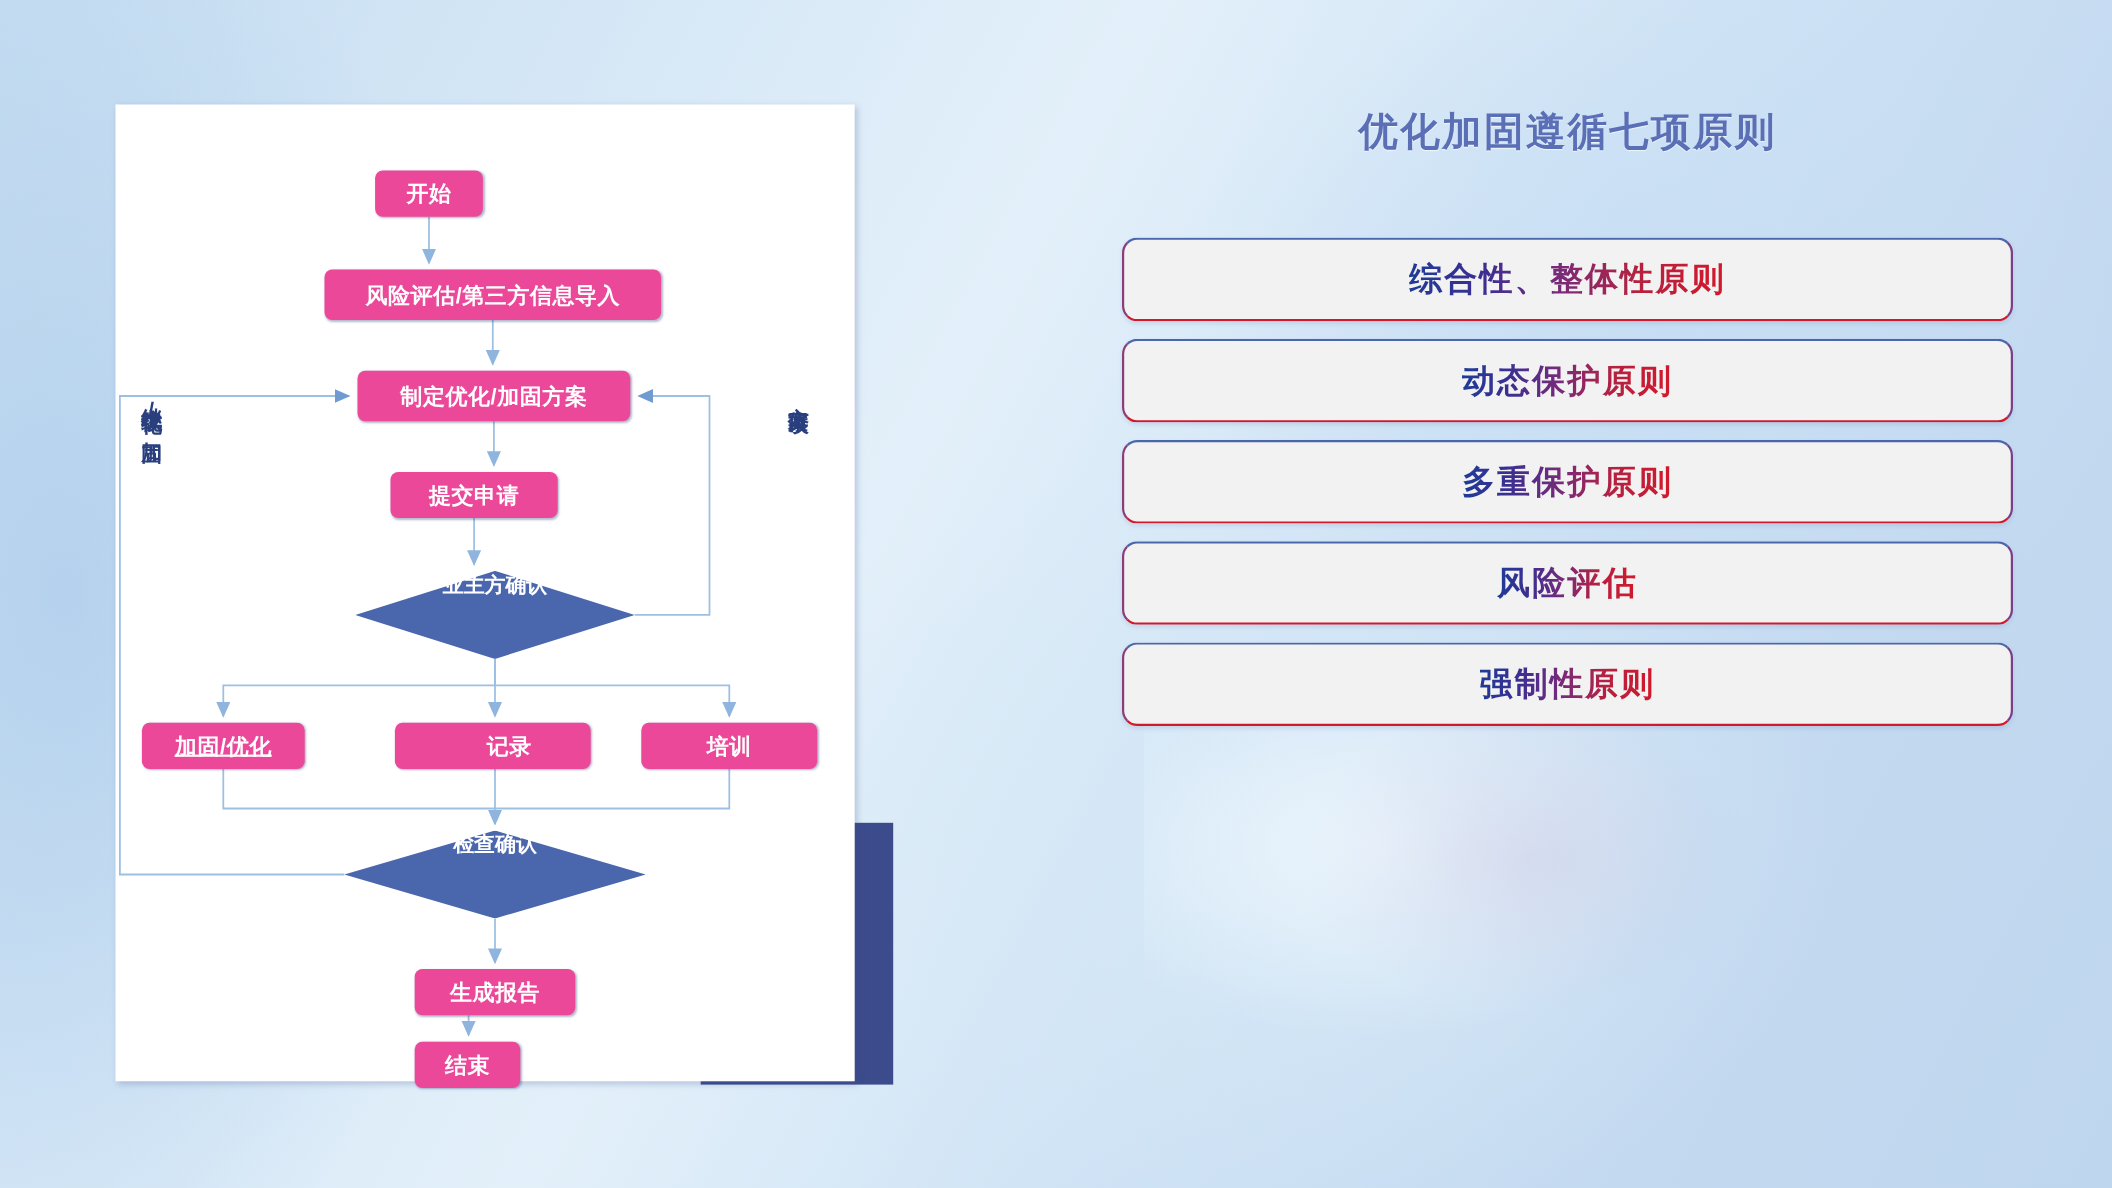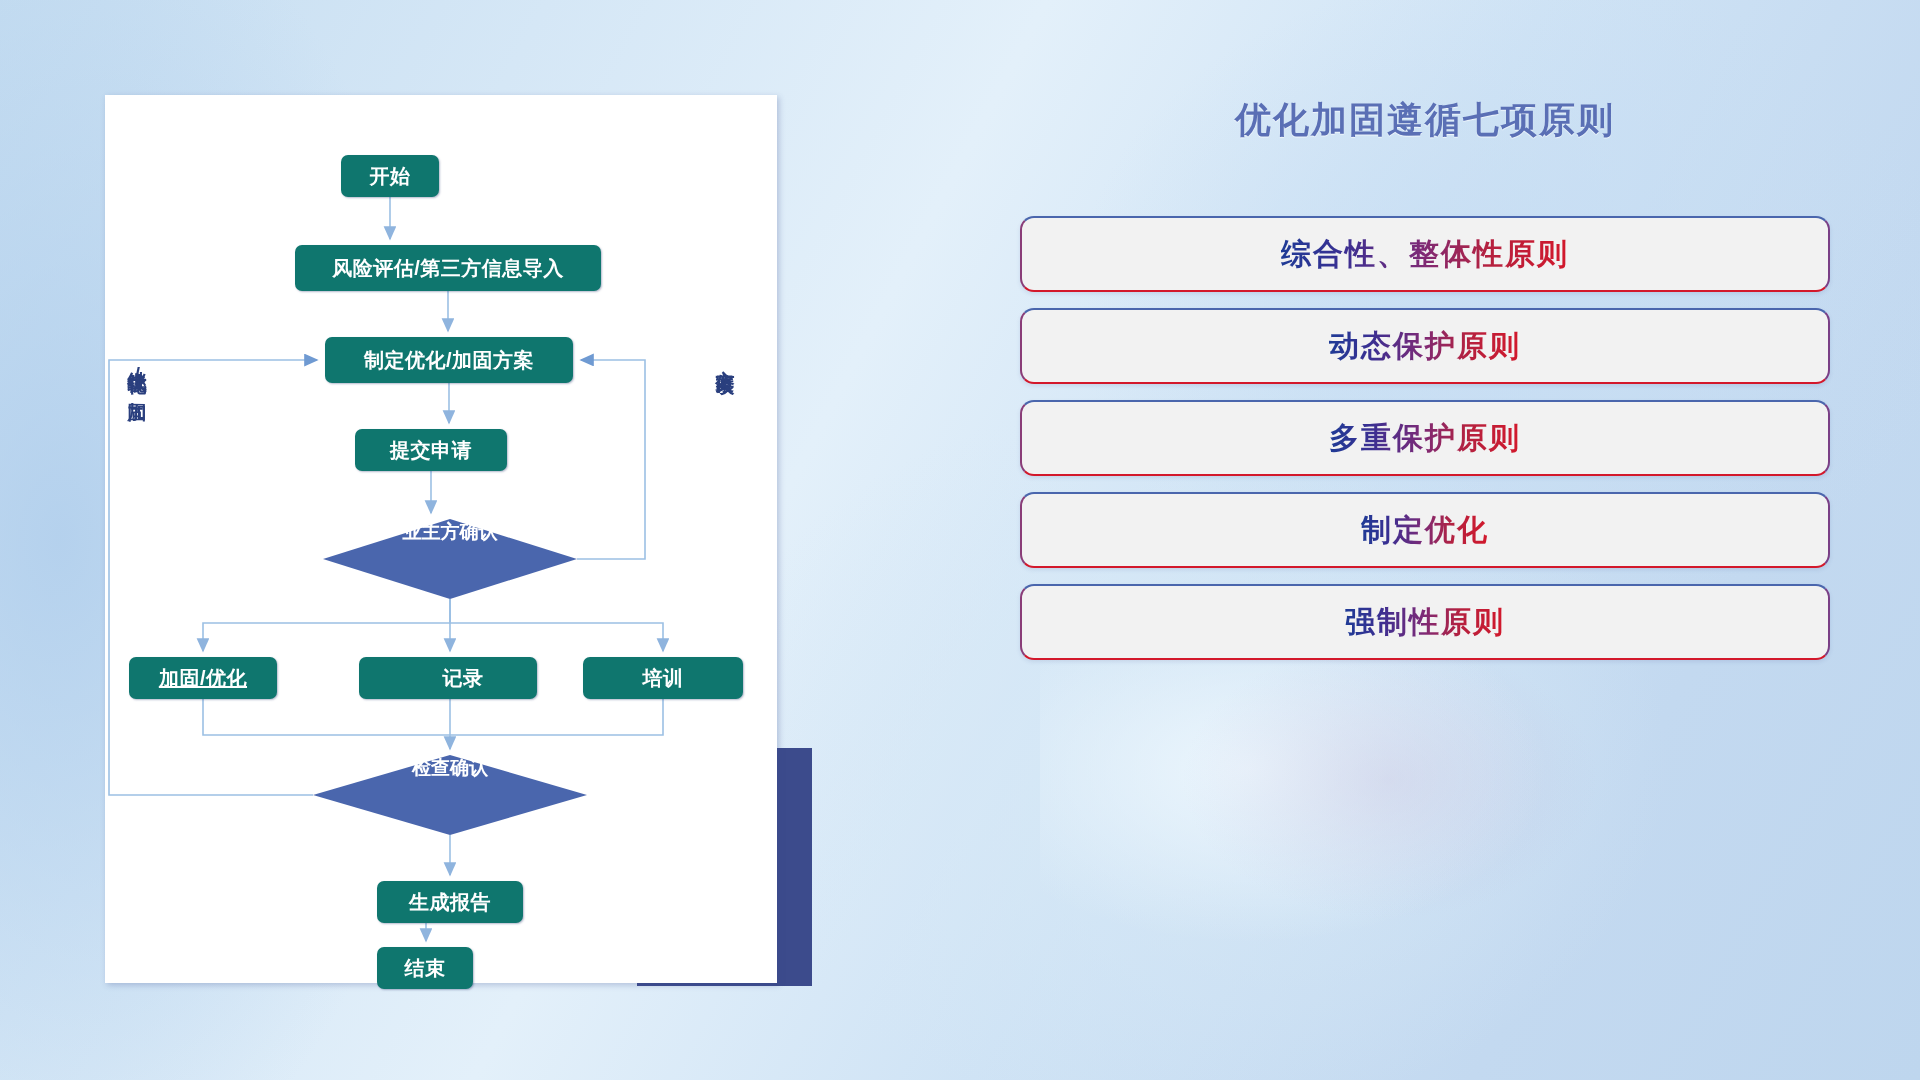--- a/index.html
+++ b/index.html
@@ -32,21 +32,21 @@
     position:absolute;left:637px;top:748px;width:175px;height:238px;
     background:#3c4b8c;
   }
   .chart-card{
     position:absolute;left:105px;top:95px;width:672px;height:888px;
     background:#ffffff;
     box-shadow:2px 2px 6px rgba(60,75,140,.28);
   }
   .fc{position:absolute;left:0;top:0;width:672px;height:888px;}
   .node{
-    position:absolute;background:#0f766e;color:#fff;
+    position:absolute;background:#ec4899;color:#fff;
     border-radius:7px;display:flex;align-items:center;justify-content:center;
     font-weight:bold;letter-spacing:.5px;white-space:nowrap;
     box-shadow:1px 1px 2px rgba(40,55,110,.35);
   }
   .n-start{left:236px;top:60px;width:98px;height:42px;font-size:20px;}
   .n-risk{left:190px;top:150px;width:306px;height:46px;font-size:20px;}
   .n-plan{left:220px;top:242px;width:248px;height:46px;font-size:20px;}
   .n-submit{left:250px;top:334px;width:152px;height:42px;font-size:20px;justify-content:center;}
   .n-reinf{left:24px;top:562px;width:148px;height:42px;font-size:20px;text-decoration:underline;}
   .n-record{left:254px;top:562px;width:148px;height:42px;font-size:20px;padding-left:30px;}
@@ -191,20 +191,20 @@
       <div class="pcard">
         <span class="ptext">综合性、整体性原则</span>
       </div>
       <div class="pcard">
         <span class="ptext">动态保护原则</span>
       </div>
       <div class="pcard">
         <span class="ptext">多重保护原则</span>
       </div>
       <div class="pcard">
-        <span class="ptext">制定优化</span>
+        <span class="ptext">风险评估</span>
       </div>
       <div class="pcard">
         <span class="ptext">强制性原则</span>
       </div>
     </div>
   </div>
 </div>
 
 </body></html>

